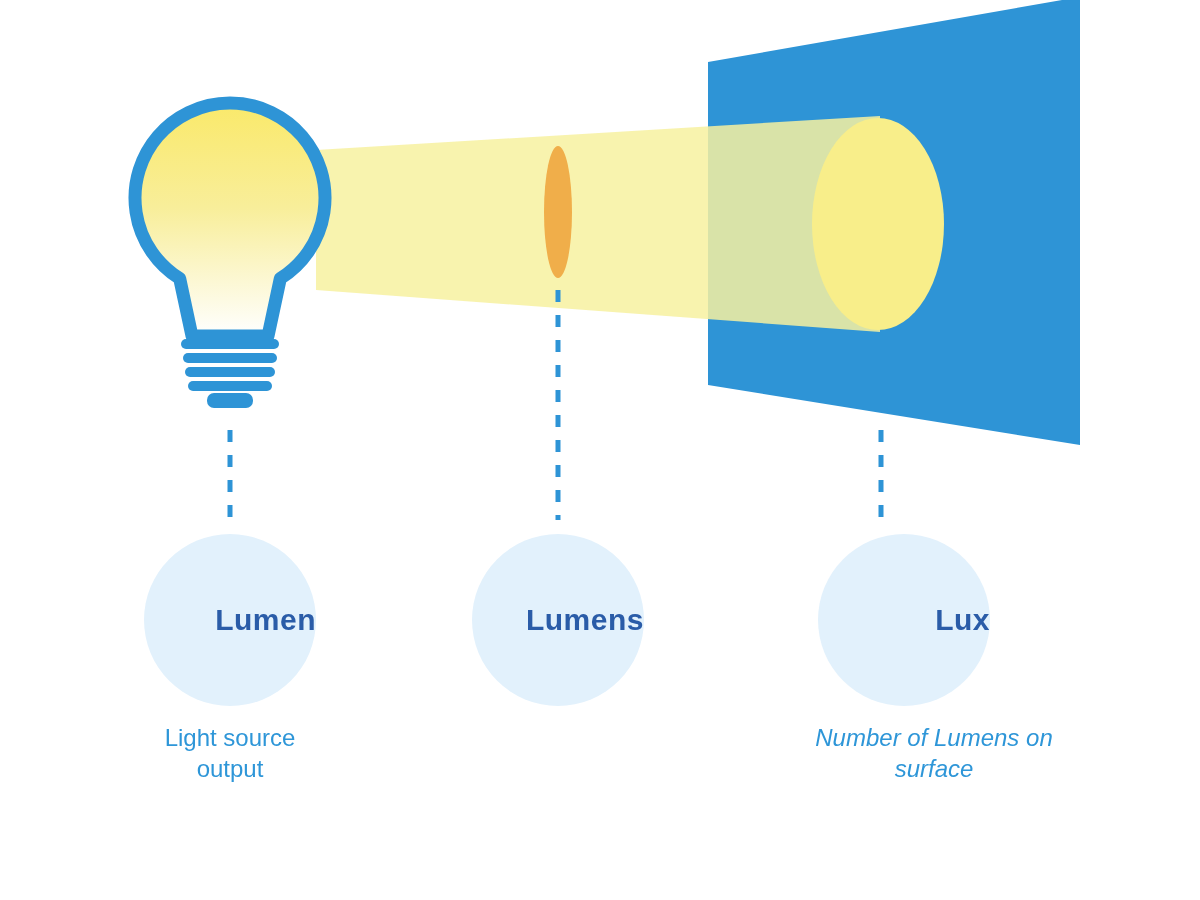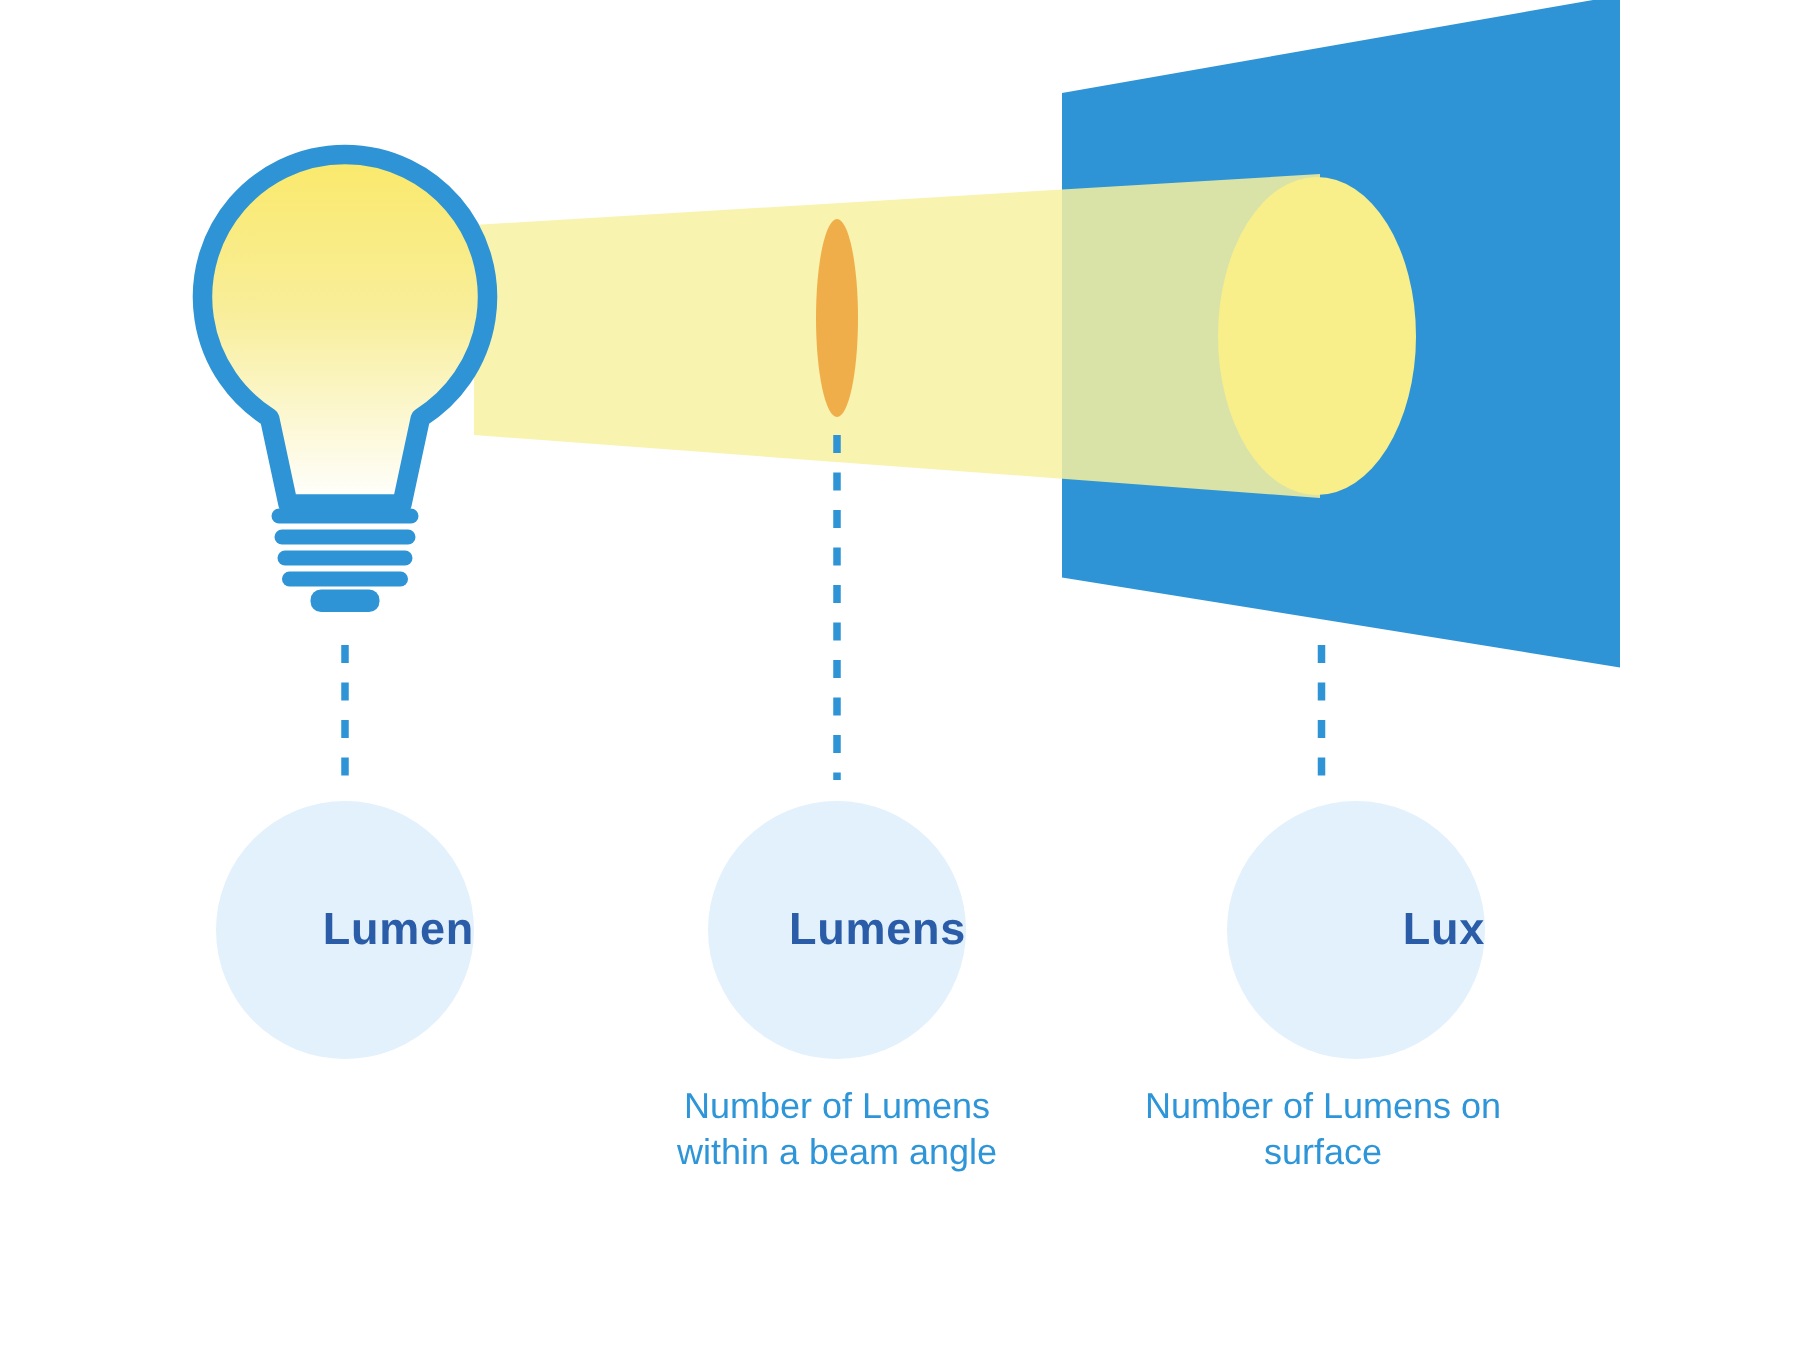--- a/index.html
+++ b/index.html
@@ -41,21 +41,21 @@
   .concept-desc {
     position: absolute;
     text-align: center;
     font-size: 24px;
     line-height: 1.3;
     color: #2e96d8;
     transform: translateX(-50%);
   }
   .desc-1 { left: 230px; top: 722px; width: 190px; }
   .desc-2 { left: 558px; top: 722px; width: 260px; }
-  .desc-3 { left: 882px; top: 722px; width: 260px; }
+  .desc-3 { left: 934px; top: 722px; width: 260px; font-style: italic; }
   .circle-1 { left: 144px; top: 534px; }
   .circle-2 { left: 472px; top: 534px; }
   .circle-3 { left: 818px; top: 534px; }
 </style>
 </head>
 <body>
 
 <div class="stage">
 
   <svg class="diagram" width="1200" height="900" viewBox="0 0 1200 900">
@@ -97,16 +97,16 @@
   <div class="concept-circle circle-1">
     <span class="concept-label">Lumen</span>
   </div>
   <div class="concept-circle circle-2">
     <span class="concept-label">Lumens</span>
   </div>
   <div class="concept-circle circle-3">
     <span class="concept-label">Lux</span>
   </div>
 
-  <div class="concept-desc desc-2">Number of Lumens within a beam angle</div>
+  <div class="concept-desc desc-1">Light source output</div>
   <div class="concept-desc desc-3">Number of Lumens on surface</div>
 
 </div>
 
 </body></html>

